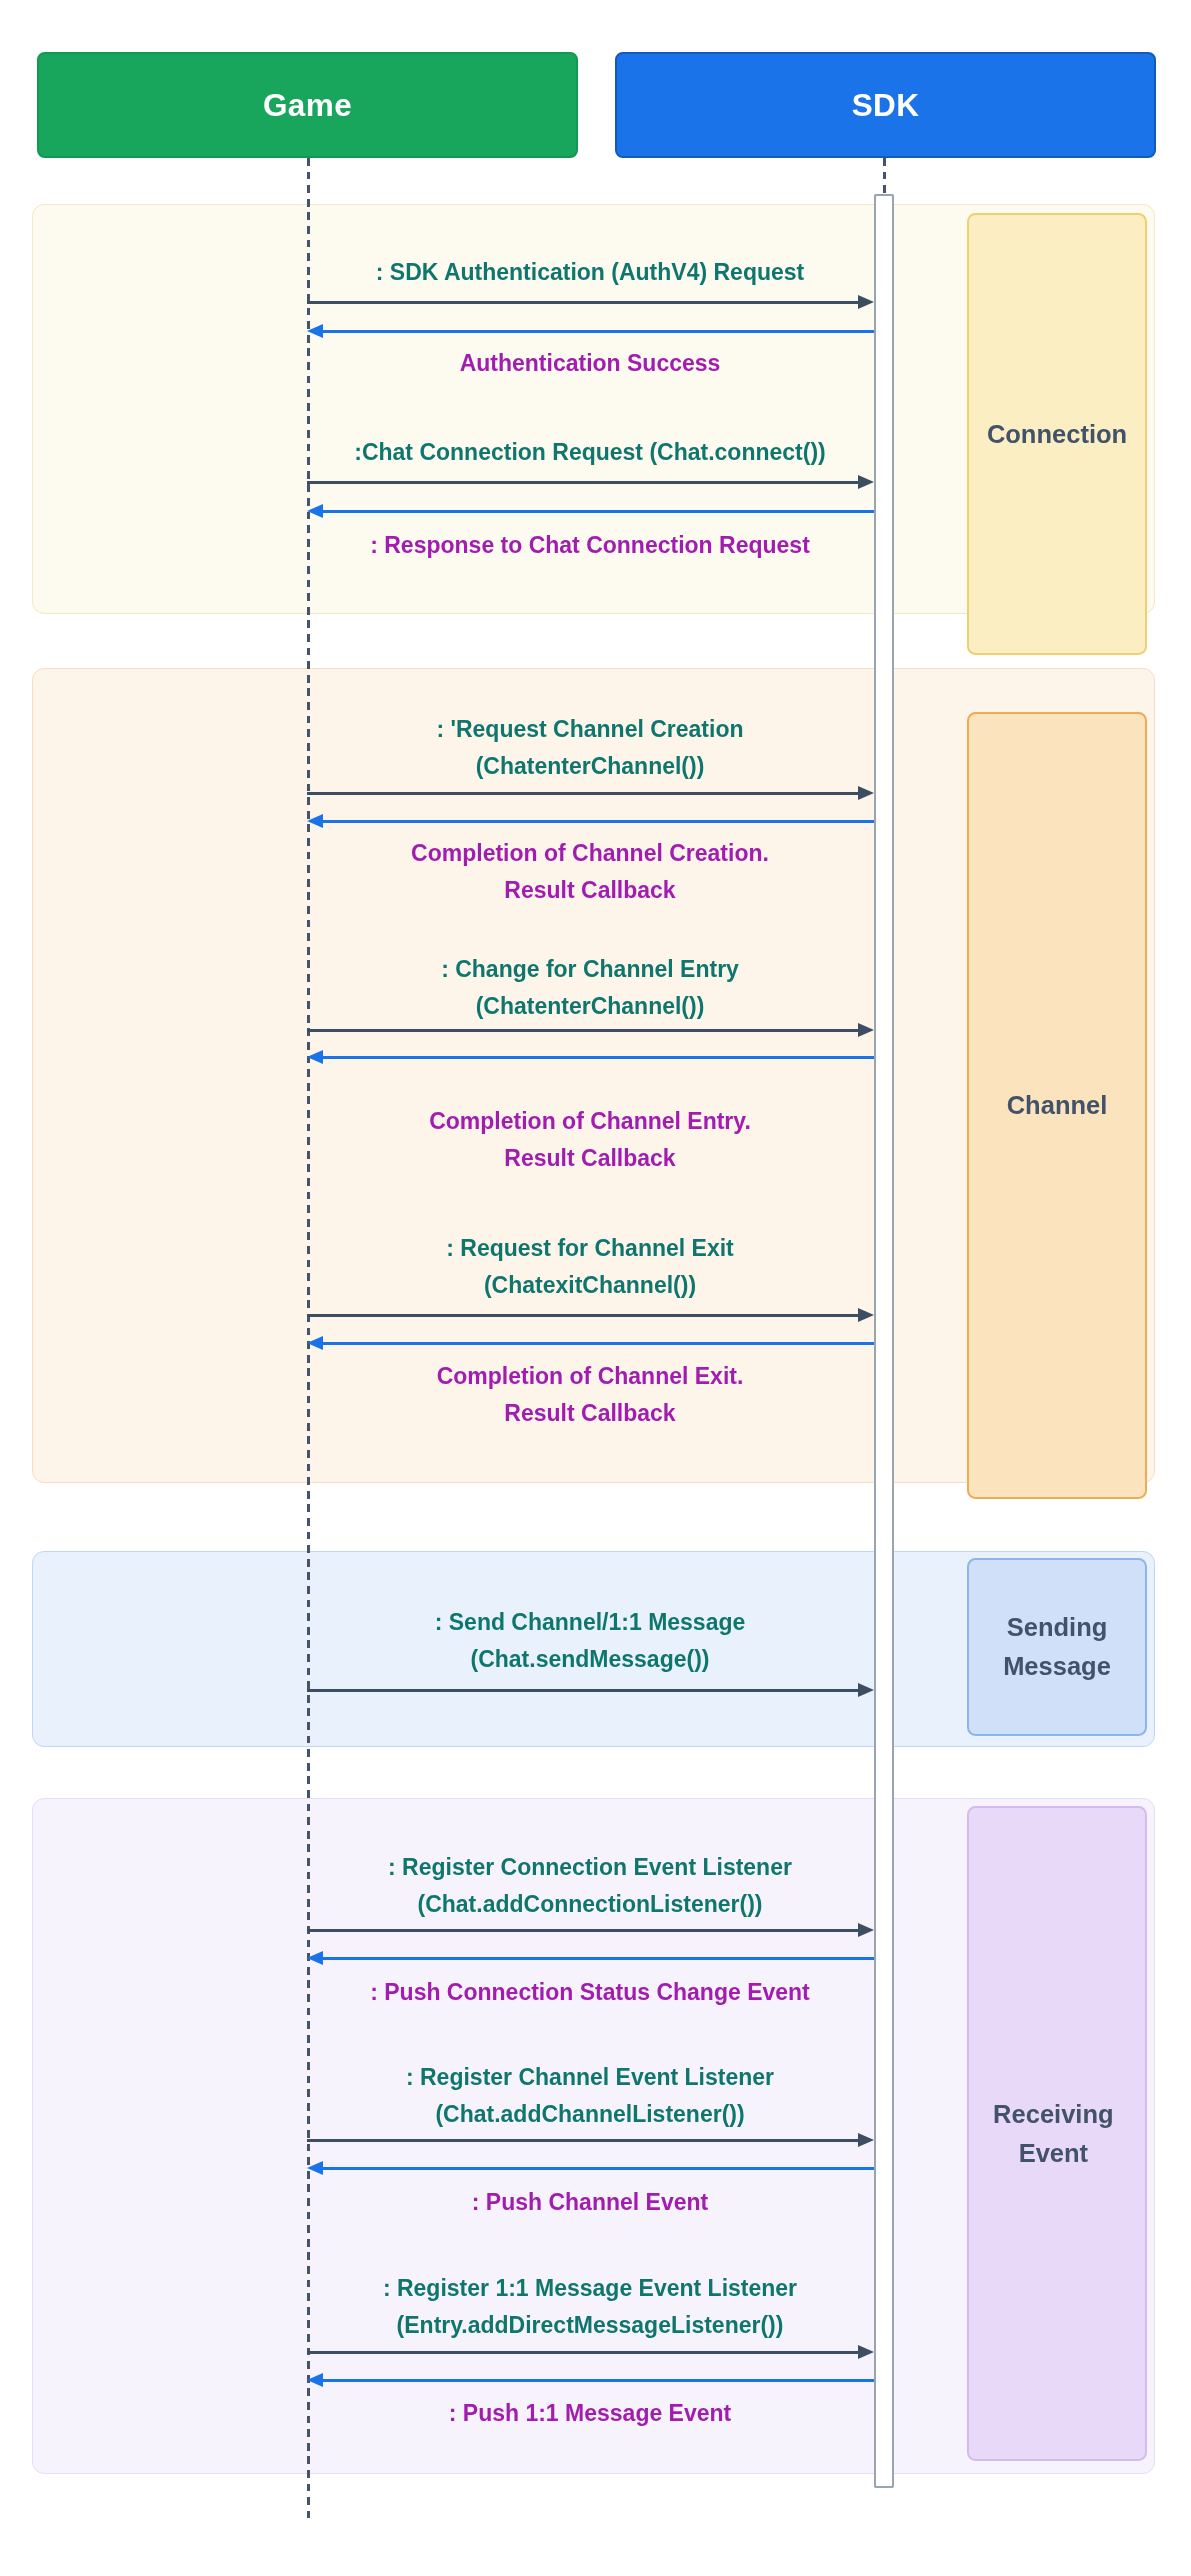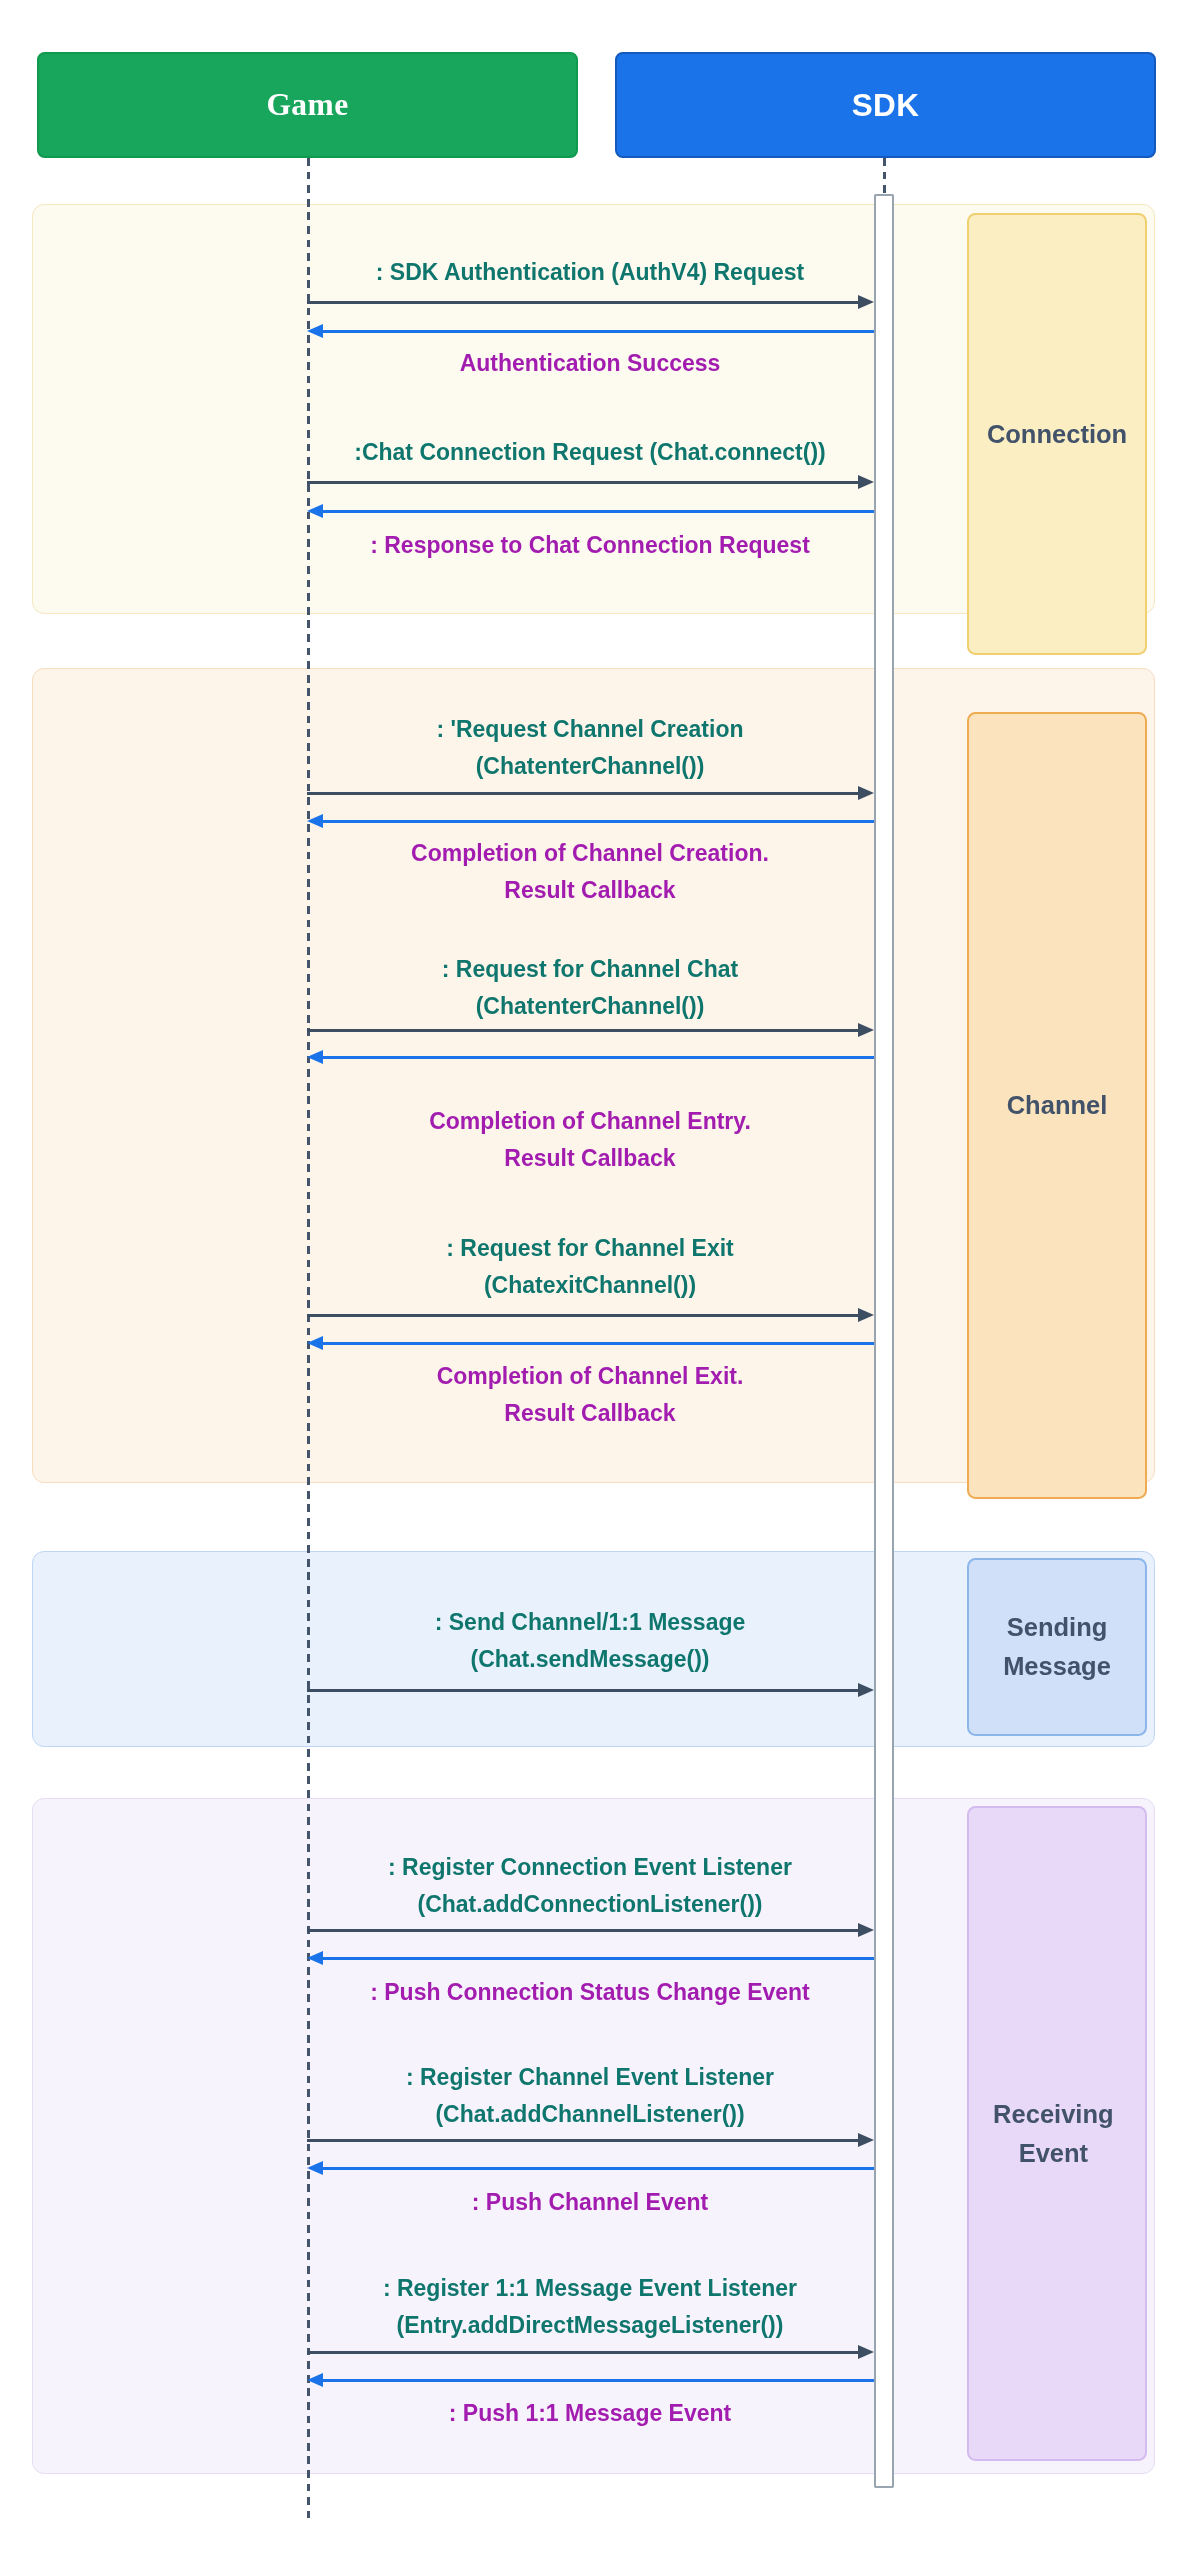--- a/index.html
+++ b/index.html
@@ -7,21 +7,21 @@
     position:relative;width:1191px;height:2576px;background:#ffffff;
     font-family:"Liberation Sans",sans-serif;overflow:hidden;
   }
   
   .actor{
     position:absolute;top:52px;width:541px;height:106px;border-radius:7.7px;
     display:flex;align-items:center;justify-content:center;
     color:#ffffff;font-size:31.5px;font-weight:bold;letter-spacing:0.4px;
     box-sizing:border-box;z-index:6;
   }
-  .actor.game{left:37px;background:#18a55c;border:2.6px solid #109a4f;font-family:Liberation Serif, serif;}
+  .actor.game{left:37px;background:#18a55c;border:2.6px solid #109a4f;}
   .actor.sdk{left:615px;background:#1a73e8;border:2.6px solid #1459bd;}
   
   .lifeline{
     position:absolute;width:2.6px;z-index:3;
     background:repeating-linear-gradient(to bottom,#44556b 0 7.7px,transparent 7.7px 13.6px);
   }
   .lifeline.game{left:307px;top:158px;height:2360px;}
   .lifeline.sdk{left:883px;top:158px;height:37px;}
   .activation-bar{
     position:absolute;left:874px;top:194px;width:20.4px;height:2294px;
@@ -150,21 +150,21 @@
   <div class="arrow left" style="top:814px">
     <div class="line"></div>
     <div class="head"></div>
   </div>
   <div class="msg blue" style="top:835px">
     <span class="ln">Completion of Channel Creation.</span>
     <span class="ln">Result Callback</span>
   </div>
 
   <div class="msg dark" style="top:951px">
-    <span class="ln">: Request for Channel Chat</span>
+    <span class="ln">: Change for Channel Entry</span>
     <span class="ln">(ChatenterChannel())</span>
   </div>
   <div class="arrow right" style="top:1023px">
     <div class="line"></div>
     <div class="head"></div>
   </div>
 
   <div class="arrow left" style="top:1050px">
     <div class="line"></div>
     <div class="head"></div>

